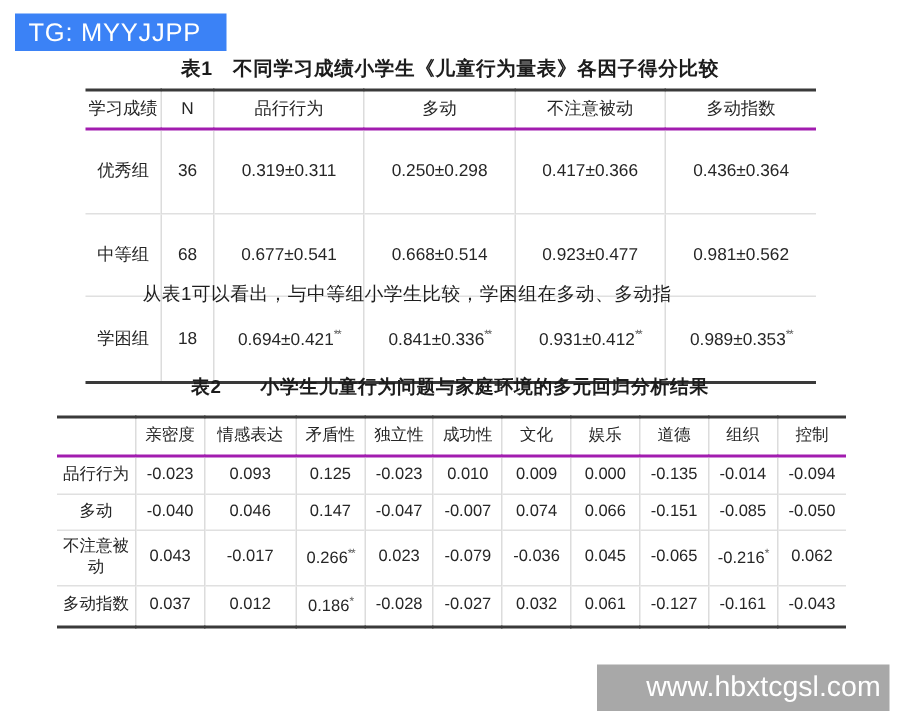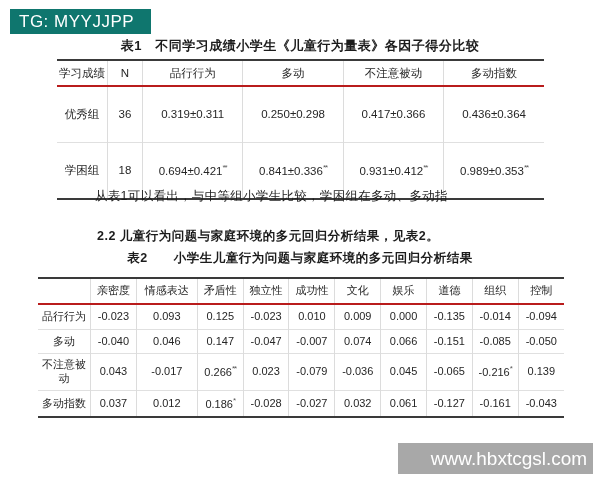--- a/index.html
+++ b/index.html
@@ -7,21 +7,21 @@
     width:600px; height:480px;
     background:#ffffff;
     font-family:"Liberation Sans","DejaVu Sans",sans-serif;
     color:#222;
     overflow:hidden;
   }
   #page { position:relative; width:600px; height:480px; background:#fff; }
 
   
   .gray-badge {
-    position:absolute; background:#0f766e; color:#ffffff;
+    position:absolute; background:#3b82f6; color:#ffffff;
     box-sizing:border-box; white-space:nowrap; overflow:hidden;
   }
   #tg-badge {
     left:10px; top:9px; width:141px; height:25px;
     font-size:17px; line-height:25px; padding-left:9px; letter-spacing:0.5px;
   }
   #watermark {
     left:398px; top:443px; width:195px; height:31px;
     background:#a8a8a8; font-size:19px; line-height:31px; text-align:center;padding-left:27px;
   }
@@ -38,21 +38,21 @@
     color:#262626;
   }
   #table1 {
     left:57px; top:59px; width:487px; font-size:11.5px;
     border-top:2px solid #3a3a3a; border-bottom:2px solid #3a3a3a;
   }
   #table2 {
     left:38px; top:277px; width:526px; font-size:11px;
     border-top:2px solid #3a3a3a; border-bottom:2px solid #3a3a3a;
   }
-  thead tr { border-bottom:2px solid #b91c1c; }
+  thead tr { border-bottom:2px solid #a21caf; }
   tbody tr + tr { border-top:1px solid #e0e0e0; }
   th, td {
     font-weight:normal; text-align:center; vertical-align:middle;
     padding:5px 2px; border-left:1px solid #dcdcdc; line-height:1.25;
     overflow:hidden;
   }
   th:first-child, td:first-child { border-left:none; }
   #table1 td, #table1 tbody th { padding:20px 2px; }
   
   #table1 th:nth-child(1) { width:46px; }
@@ -94,35 +94,42 @@
     <tbody id="t1-body">
         <tr>
           <th>优秀组</th>
           <td>36</td>
           <td>0.319±0.311</td>
           <td>0.250±0.298</td>
           <td>0.417±0.366</td>
           <td>0.436±0.364</td>
         </tr>
         <tr>
+          <th>中等组</th>
+          <td>68</td>
+          <td>0.677±0.541</td>
+          <td>0.668±0.514</td>
+          <td>0.923±0.477</td>
+          <td>0.981±0.562</td>
+        </tr>
+        <tr>
           <th>学困组</th>
           <td>18</td>
           <td>0.694±0.421<sup class="sig">**</sup></td>
           <td>0.841±0.336<sup class="sig">**</sup></td>
           <td>0.931±0.412<sup class="sig">**</sup></td>
           <td>0.989±0.353<sup class="sig">**</sup></td>
         </tr>
       </tbody>
   </table>
 
   <div id="para">
     <div class="indent">从表1可以看出，与中等组小学生比较，学困组在多动、多动指</div>
   </div>
 
-  <div id="sec-22">2.2 儿童行为问题与家庭环境的多元回归分析结果，见表2。</div>
 
   <div id="t2-title" class="tbl-title">表2　　小学生儿童行为问题与家庭环境的多元回归分析结果</div>
 
   <table id="table2">
     <thead>
       <tr id="t2-head-row">
           <th class="lbl"></th>
           <th>亲密度</th>
           <th>情感表达</th>
           <th>矛盾性</th>
@@ -166,21 +173,21 @@
           <th class="lbl">不注意被动</th>
           <td>0.043</td>
           <td>-0.017</td>
           <td>0.266<sup class="sig">**</sup></td>
           <td>0.023</td>
           <td>-0.079</td>
           <td>-0.036</td>
           <td>0.045</td>
           <td>-0.065</td>
           <td>-0.216<sup class="sig">*</sup></td>
-          <td>0.139</td>
+          <td>0.062</td>
         </tr>
         <tr>
           <th class="lbl">多动指数</th>
           <td>0.037</td>
           <td>0.012</td>
           <td>0.186<sup class="sig">*</sup></td>
           <td>-0.028</td>
           <td>-0.027</td>
           <td>0.032</td>
           <td>0.061</td>

